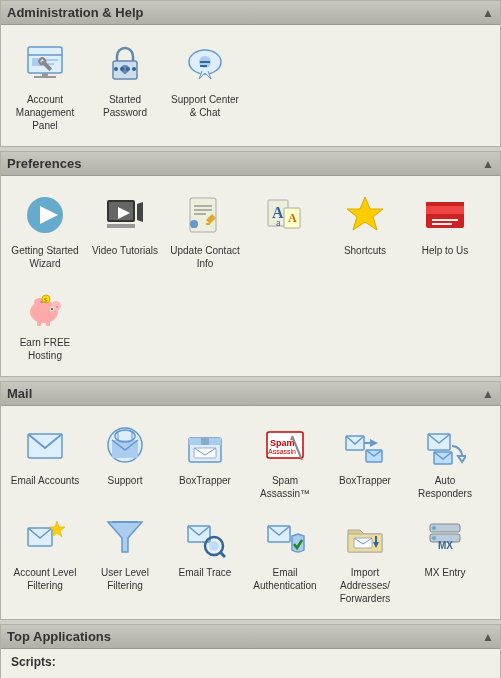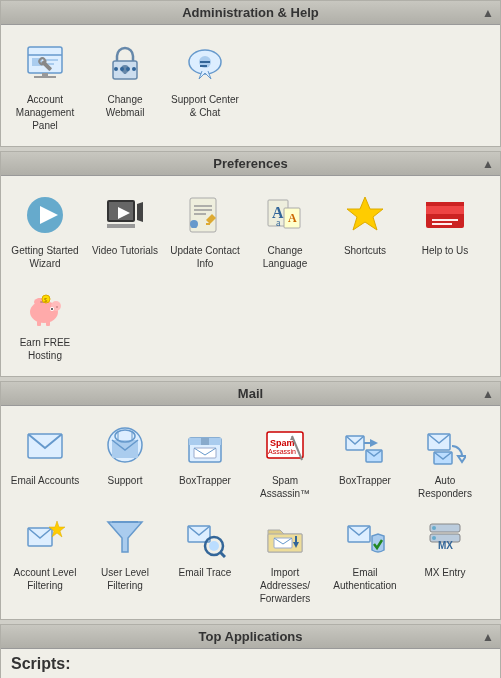--- a/index.html
+++ b/index.html
@@ -12,21 +12,20 @@
 
     .section {
       margin-bottom: 4px;
       background: #e8e7e0;
       border: 1px solid #b0afa8;
     }
 
     .section-header-wrap {
       position: relative;
       background: linear-gradient(to bottom, #c8c7c0, #b0afa8);
-      text-align: center;
       padding: 4px 6px;
       font-size: 13px;
       font-weight: bold;
       color: #333;
       border-bottom: 1px solid #999;
     }
 
     .section-header-wrap .arrow {
       position: absolute;
       right: 6px;
@@ -71,21 +70,21 @@
     .icon-svg { width: 42px; height: 42px; }
 
     
     .scripts-section {
       background: #f0efe8;
       padding: 6px 10px;
     }
 
     .scripts-label {
       font-weight: bold;
-      font-size: 16px;
+      font-size: 12px;
       color: #333;
       margin-bottom: 6px;
     }
 
   </style>
 </head>
 <body>
 
 <div class="section">
   <div class="section-header-wrap">
@@ -121,21 +120,21 @@
           <path d="M13 18 L13 13 A8 8 0 0 1 29 13 L29 18" fill="none" stroke="#6688aa" stroke-width="2.5"></path>
           <circle cx="21" cy="26" r="4" fill="#6688aa"></circle>
           <rect x="19.5" y="26" width="3" height="5" rx="1" fill="#6688aa"></rect>
 
           <circle cx="12" cy="26" r="2" fill="#336699"></circle>
           <circle cx="18" cy="26" r="2" fill="#336699"></circle>
           <circle cx="24" cy="26" r="2" fill="#336699"></circle>
           <circle cx="30" cy="26" r="2" fill="#336699"></circle>
         </svg>
       </div>
-      <span class="label">Change Webmail</span>
+      <span class="label">Started Password</span>
     </div>
 
     <div class="item">
       <div class="icon-wrap">
         <svg class="icon-svg" viewBox="0 0 42 42" xmlns="http://www.w3.org/2000/svg">
           <ellipse cx="21" cy="19" rx="16" ry="12" fill="#ddeeff" stroke="#6699cc" stroke-width="1.5"></ellipse>
           <circle cx="21" cy="19" r="6" fill="#aaccee"></circle>
           <path d="M18 28 L15 36 L21 30 L27 36 L24 28" fill="#ddeeff" stroke="#6699cc" stroke-width="1"></path>
           <line x1="16" y1="19" x2="26" y2="19" stroke="#336699" stroke-width="2"></line>
           <line x1="16" y1="23" x2="23" y2="23" stroke="#336699" stroke-width="2"></line>
@@ -195,21 +194,20 @@
     <div class="item">
       <div class="icon-wrap">
         <svg class="icon-svg" viewBox="0 0 42 42">
           <rect x="4" y="6" width="20" height="26" rx="1" fill="#eeeedd" stroke="#aaa" stroke-width="1"></rect>
           <text x="8" y="24" font-size="16" font-family="serif" font-weight="bold" fill="#336699">A</text>
           <text x="12" y="32" font-size="10" font-family="serif" fill="#336699">a</text>
           <rect x="20" y="14" width="16" height="20" rx="1" fill="#ffffcc" stroke="#aaa" stroke-width="1"></rect>
           <text x="24" y="28" font-size="12" font-family="serif" font-weight="bold" fill="#cc6600">A</text>
         </svg>
       </div>
-      <span class="label">Change Language</span>
     </div>
 
     <div class="item">
       <div class="icon-wrap">
         <svg class="icon-svg" viewBox="0 0 42 42">
           <polygon points="21,3 26,15 39,15 29,23 33,36 21,28 9,36 13,23 3,15 16,15" fill="#ffcc00" stroke="#ddaa00" stroke-width="1"></polygon>
         </svg>
       </div>
       <span class="label">Shortcuts</span>
     </div>
@@ -379,45 +377,45 @@
           <circle cx="30" cy="30" r="5" fill="#bbddff"></circle>
           <line x1="36" y1="36" x2="41" y2="41" stroke="#336699" stroke-width="3"></line>
         </svg>
       </div>
       <span class="label">Email Trace</span>
     </div>
 
     <div class="item">
       <div class="icon-wrap">
         <svg class="icon-svg" viewBox="0 0 42 42">
+          <rect x="4" y="10" width="22" height="16" rx="1" fill="#ddeeff" stroke="#6699cc" stroke-width="1.5"></rect>
+          <polyline points="4,10 15,19 26,10" stroke="#6699cc" stroke-width="1.5" fill="none"></polyline>
+
+          <path d="M28 20 L28 34 Q34 38 40 34 L40 20 L34 18 Z" fill="#aaccee" stroke="#6699cc" stroke-width="1.5"></path>
+          <polyline points="30,28 33,32 38,24" stroke="#228822" stroke-width="2.5" fill="none"></polyline>
+        </svg>
+      </div>
+      <span class="label">Email Authentication</span>
+    </div>
+
+    <div class="item">
+      <div class="icon-wrap">
+        <svg class="icon-svg" viewBox="0 0 42 42">
 
           <path d="M4 14 L4 36 L38 36 L38 18 L20 18 L16 14 Z" fill="#ddcc88" stroke="#aaa" stroke-width="1"></path>
           <rect x="4" y="18" width="34" height="18" rx="1" fill="#eedd99" stroke="#aaa" stroke-width="1"></rect>
 
           <rect x="10" y="22" width="18" height="10" rx="1" fill="white" stroke="#99aacc" stroke-width="1"></rect>
           <polyline points="10,22 19,28 28,22" stroke="#6699cc" stroke-width="1" fill="none"></polyline>
 
           <line x1="32" y1="20" x2="32" y2="28" stroke="#336699" stroke-width="2"></line>
           <polygon points="29,26 32,32 35,26" fill="#336699"></polygon>
         </svg>
       </div>
       <span class="label">Import Addresses/ Forwarders</span>
-    </div>
-
-    <div class="item">
-      <div class="icon-wrap">
-        <svg class="icon-svg" viewBox="0 0 42 42">
-          <rect x="4" y="10" width="22" height="16" rx="1" fill="#ddeeff" stroke="#6699cc" stroke-width="1.5"></rect>
-          <polyline points="4,10 15,19 26,10" stroke="#6699cc" stroke-width="1.5" fill="none"></polyline>
-
-          <path d="M28 20 L28 34 Q34 38 40 34 L40 20 L34 18 Z" fill="#aaccee" stroke="#6699cc" stroke-width="1.5"></path>
-          <polyline points="30,28 33,32 38,24" stroke="#228822" stroke-width="2.5" fill="none"></polyline>
-        </svg>
-      </div>
-      <span class="label">Email Authentication</span>
     </div>
 
     <div class="item">
       <div class="icon-wrap">
         <svg class="icon-svg" viewBox="0 0 42 42">
 
           <rect x="6" y="8" width="30" height="8" rx="2" fill="#bbccdd" stroke="#888" stroke-width="1"></rect>
           <circle cx="10" cy="12" r="2" fill="#66aacc"></circle>
           <rect x="6" y="18" width="30" height="8" rx="2" fill="#bbccdd" stroke="#888" stroke-width="1"></rect>
           <circle cx="10" cy="22" r="2" fill="#66aacc"></circle>

